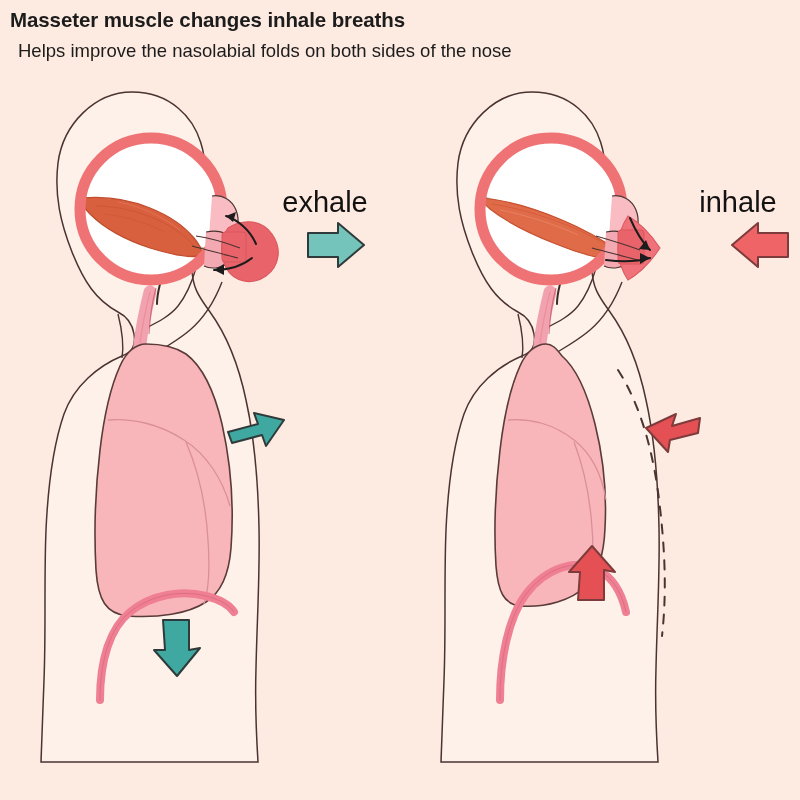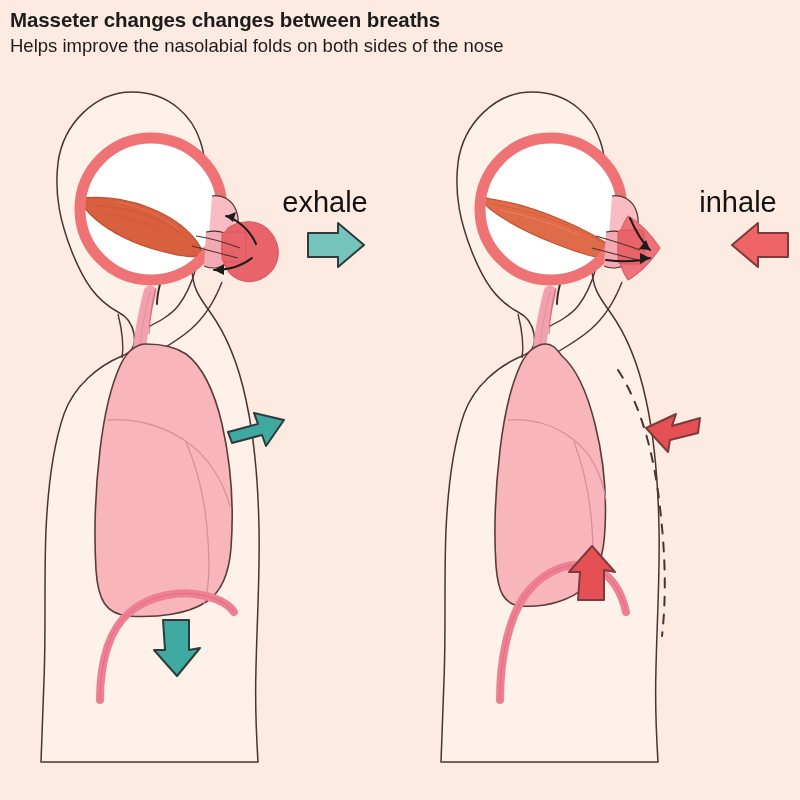--- a/index.html
+++ b/index.html
@@ -35,42 +35,42 @@
     letter-spacing: -0.1px;
     line-height: 1.15;
     margin: 0 0 3px 0;
     white-space: nowrap;
   }
   .subtitle {
     font-size: 18.5px;
     font-weight: normal;
     color: #1c1c1c;
     line-height: 1.15;
-    margin: 0;
+    margin: 8px;
     white-space: nowrap;
   }
   .diagram-svg {
     position: absolute;
     left: 0; top: 0;
     width: 800px;
     height: 800px;
   }
   .breath-label {
     font-family: "Liberation Sans", sans-serif;
     font-size: 29px;
     fill: #121212;
   }
 </style>
 </head>
 <body>
 
 <div id="stage">
 
   <div class="header">
-    <div class="title">Masseter changes changes between breaths</div>
+    <div class="title">Masseter muscle changes inhale breaths</div>
     <div class="subtitle">Helps improve the nasolabial folds on both sides of the nose</div>
   </div>
 
   <svg class="diagram-svg" viewBox="0 0 800 800" xmlns="http://www.w3.org/2000/svg">
 
     <defs>
       <clipPath id="clipLensL">
           <circle cx="151" cy="209" r="71"></circle>
         </clipPath>
       <clipPath id="clipLensR">

